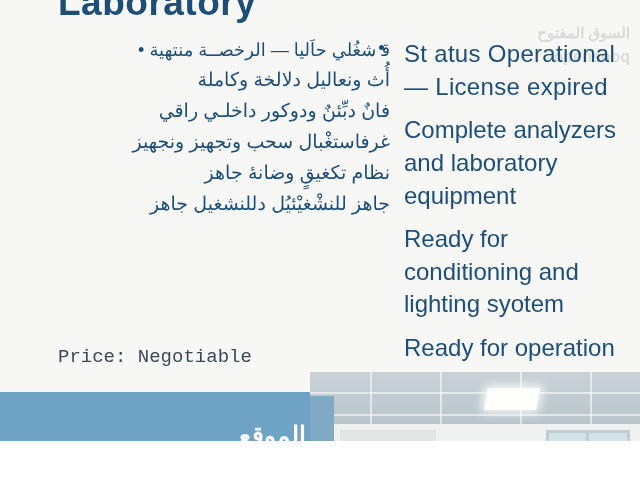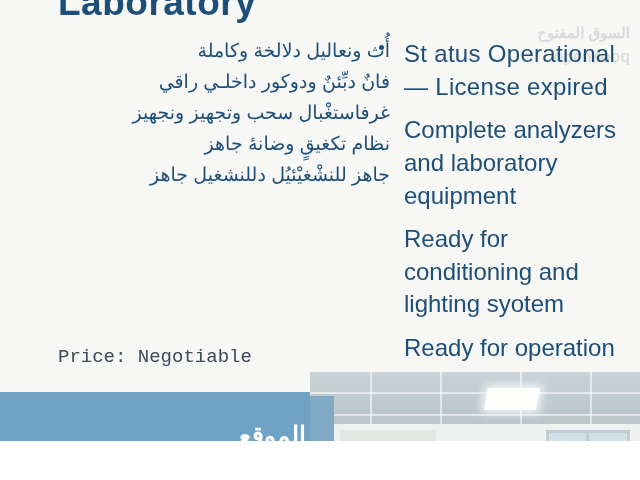--- a/index.html
+++ b/index.html
@@ -218,20 +218,21 @@
 <div class="canvas">
 
   <div class="title">Laboratory</div>
 
   <div class="wm-ar">السوق المفتوح</div>
   <div class="wm-en">opensooq</div>
 
   <div class="bullet-dot"></div>
 
   <div class="ar-col">
+    <div class="ar-line first">ﻗ شغُلي حاَليا — الرخصــة منتهية •</div>
     <div class="ar-line">أُث ونعاليل دلالخة وكاملة</div>
     <div class="ar-line">فانٌ  دبِّئنٌ ودوكور داخلـي راقي</div>
     <div class="ar-line">غرفاستغْبال سحب وتجهيز ونجهيز</div>
     <div class="ar-line">نظام تكغيقٍ وضانهٔ جاهز</div>
     <div class="ar-line">جاهز للنشْغيْئيُل دللنشغيل جاهز</div>
   </div>
 
   <div class="price">Price: Negotiable</div>
 
   <div class="en-col">

